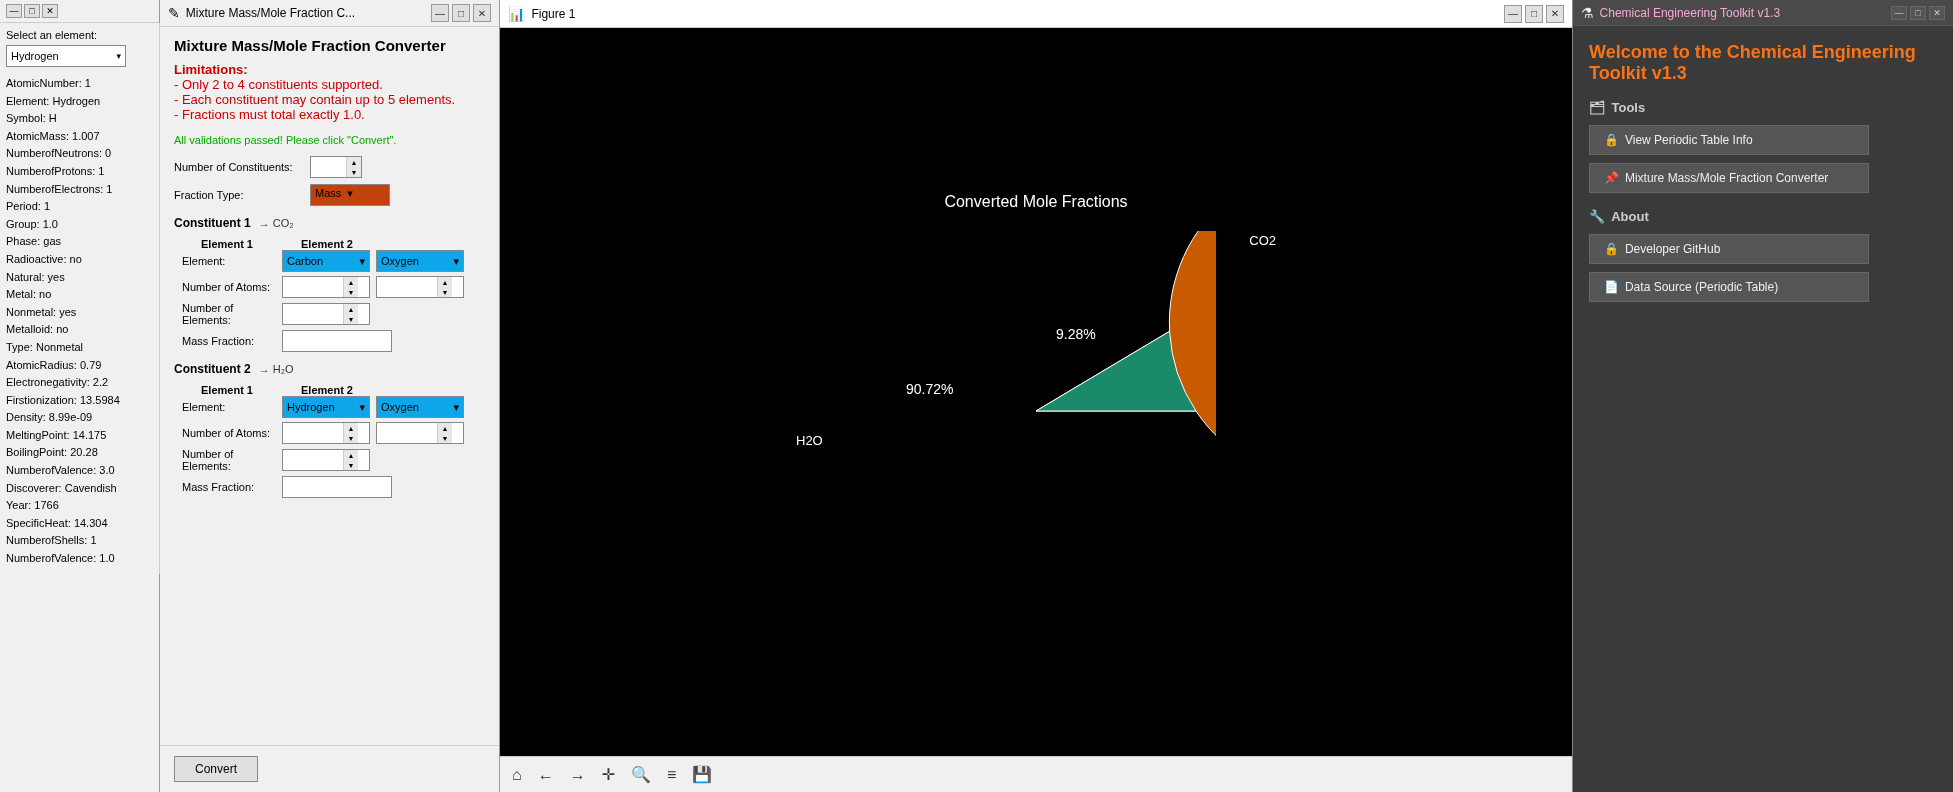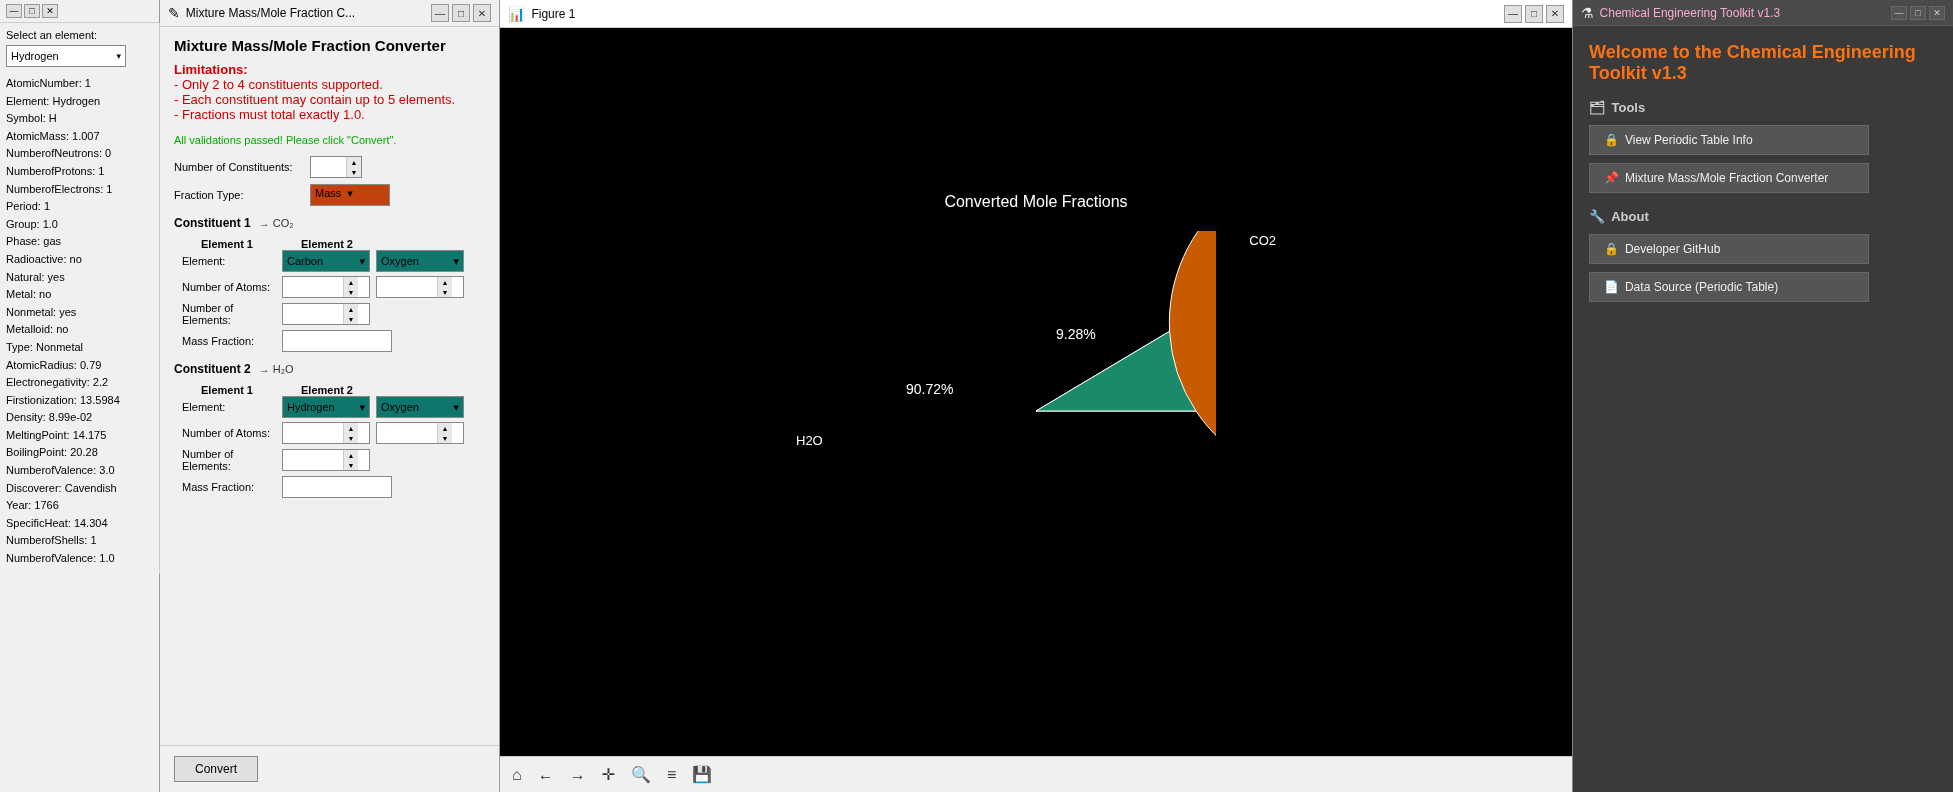--- a/index.html
+++ b/index.html
@@ -168,21 +168,21 @@
       font-size: 11px;
       margin-bottom: 4px;
     }
     .elem-row-label {
       width: 100px;
       font-size: 11px;
     }
     .elem-dropdown-small {
       display: flex;
       align-items: center;
-      background: #0f766e;
+      background: #0ea5e9;
       border: 1px solid #888;
       height: 22px;
       padding: 2px 4px;
       font-size: 11px;
       gap: 4px;
       width: 88px;
     }
     .convert-btn-container {
       padding: 10px 14px;
       border-top: 1px solid #ccc;
@@ -412,21 +412,21 @@
         <div><span>Phase: </span><span>gas</span></div>
         <div><span>Radioactive: </span><span>no</span></div>
         <div><span>Natural: </span><span>yes</span></div>
         <div><span>Metal: </span><span>no</span></div>
         <div><span>Nonmetal: </span><span>yes</span></div>
         <div><span>Metalloid: </span><span>no</span></div>
         <div><span>Type: </span><span>Nonmetal</span></div>
         <div><span>AtomicRadius: </span><span>0.79</span></div>
         <div><span>Electronegativity: </span><span>2.2</span></div>
         <div><span>Firstionization: </span><span>13.5984</span></div>
-        <div><span>Density: </span><span>8.99e-02</span></div>
+        <div><span>Density: </span><span>8.99e-09</span></div>
         <div><span>MeltingPoint: </span><span>14.175</span></div>
         <div><span>BoilingPoint: </span><span>20.28</span></div>
         <div><span>NumberofValence: </span><span>3.0</span></div>
         <div><span>Discoverer: </span><span>Cavendish</span></div>
         <div><span>Year: </span><span>1766</span></div>
         <div><span>SpecificHeat: </span><span>14.304</span></div>
         <div><span>NumberofShells: </span><span>1</span></div>
         <div><span>NumberofValence: </span><span>1.0</span></div>
       </div>
     </div>

